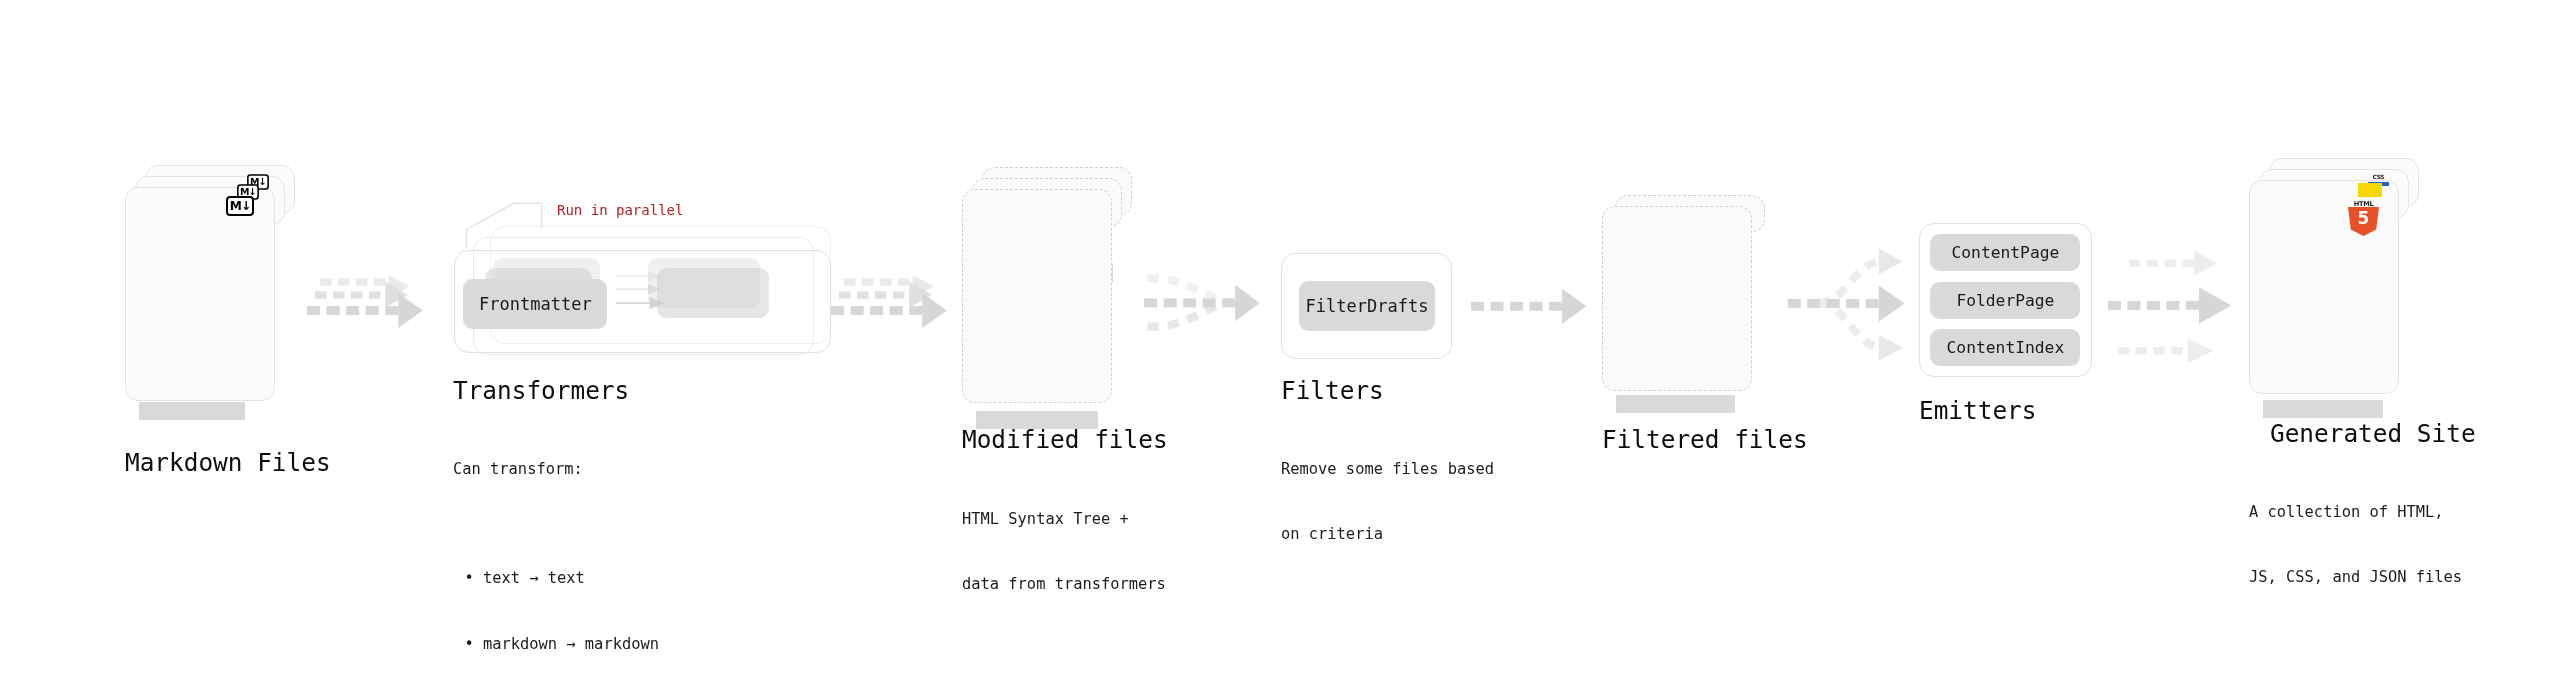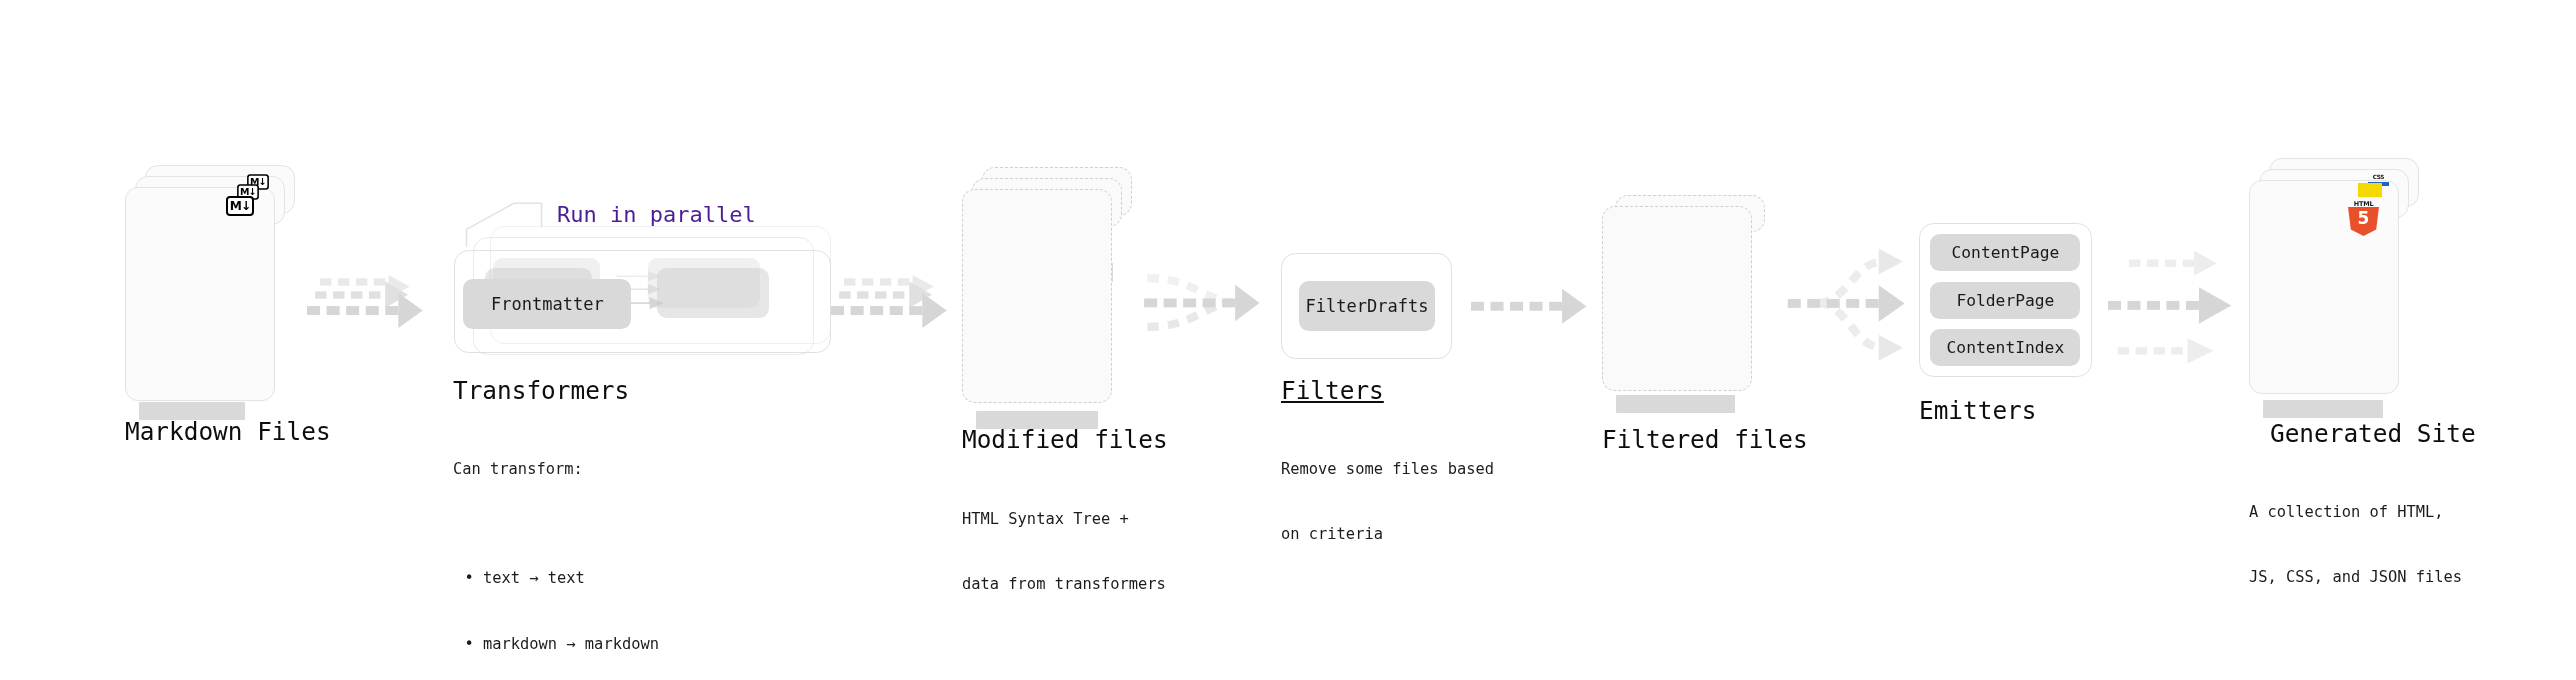--- a/index.html
+++ b/index.html
@@ -170,22 +170,22 @@
   }
   .caption {
     position: absolute;
     font-size: 15.4px;
     line-height: 1.42;
     color: #1c1c1c;
     white-space: pre;
   }
   .ghost-label {
     position: absolute;
-    font-size: 22px;
-    color: #4c1d95;
+    font-size: 14px;
+    color: #b91c1c;
     white-space: nowrap;
   }
   .bullets { margin: 0; padding: 0; list-style: none; }
   .bullets li { white-space: pre; }
 
   svg { display: block; overflow: visible; }
 </style>
 </head>
 <body>
 
@@ -202,21 +202,21 @@
       <div class="doc-line" style="width:72px;  height:11.4px; margin-bottom:6.5px;"></div>
       <div class="doc-line" style="width:24.4px;  height:6.5px;  margin-bottom:11.4px;"></div>
       <div class="doc-line" style="width:122px; height:18px; margin-bottom:8.1px;"></div>
       <div class="doc-line" style="width:76px;  height:18px; margin-bottom:8.1px;"></div>
       <div class="doc-line" style="width:112px; height:28.4px; margin-bottom:8.1px;"></div>
       <div class="doc-line" style="width:53px;  height:18px; margin-bottom:8.1px;"></div>
       <div class="doc-line" style="width:77px;  height:18px; margin-bottom:8.1px;"></div>
       <div class="doc-line" style="width:106px; height:18px;"></div>
     </div>
   </div>
-  <div class="title" style="left:125px; top:417px;">Markdown Files</div>
+  <div class="title" style="left:125px; top:448px;">Markdown Files</div>
 
   <svg class="node" style="left:307px; top:275px;" width="106" height="67" viewBox="0 0 130 82">
     <g fill="#e9e9e9">
       <rect x="16" y="4" width="14" height="9"></rect>
         <rect x="38" y="4" width="14" height="9"></rect>
       <rect x="60" y="4" width="14" height="9"></rect>
         <rect x="82" y="4" width="14" height="9"></rect>
       <polygon points="100,0 126,14 100,28"></polygon>
     </g>
     <g fill="#e0e0e0">
@@ -260,21 +260,21 @@
         <line x1="0" y1="38" x2="42" y2="38"></line>
           <polygon points="42,32 56,38 42,44"></polygon>
       </g>
     </svg>
 
     <div class="pill ghost2" style="left:54px;  top:71px;  width:107px; height:50px;"></div>
     <div class="pill ghost2" style="left:209px; top:71px;  width:112px; height:50px;"></div>
     <div class="pill ghost1" style="left:46px;  top:81px; width:107px; height:50px;"></div>
     <div class="pill ghost1" style="left:218px; top:81px; width:112px; height:50px;"></div>
 
-    <div class="pill" style="left:24.4px;  top:92px; width:168px; height:50px;">Frontmatter</div>
+    <div class="pill" style="left:24.4px;  top:92px; width:144px; height:50px;">Frontmatter</div>
   </div>
 
   <div class="title" style="left:453px; top:376px;">Transformers</div>
   <div class="caption" style="left:453px; top:415px;">
     <div>Can transform:</div>
     <ul class="bullets">
       <li style="padding-left:11.4px;">• text → text</li>
       <li style="padding-left:11.4px;">• markdown → markdown</li>
       
     </ul>
@@ -336,21 +336,21 @@
         <rect x="82" y="47" width="16" height="11"></rect>
       <rect x="106" y="47" width="16" height="11"></rect>
       <polygon points="122,30 152,52.5 122,75"></polygon>
     </g>
   </svg>
 
   <div class="node" style="left:1281px; top:253px;">
     <div class="group-box" style="left:0; top:0; width:171px; height:106px;"></div>
     <div class="pill" style="left:18px; top:28px; width:136px; height:50px;">FilterDrafts</div>
   </div>
-  <div class="title" style="left:1281px; top:376px;text-decoration:underline;">Filters</div>
+  <div class="title" style="left:1281px; top:376px;">Filters</div>
   <div class="caption" style="left:1281px; top:415px;">
     <div>Remove some files based</div>
     <div>on criteria</div>
   </div>
 
   <svg class="node" style="left:1471px; top:287px;" width="122" height="41" viewBox="0 0 150 50">
     <g fill="#d6d6d6">
       <rect x="0" y="18" width="16" height="11"></rect>
         <rect x="24" y="18" width="16" height="11"></rect>
       <rect x="48" y="18" width="16" height="11"></rect>

